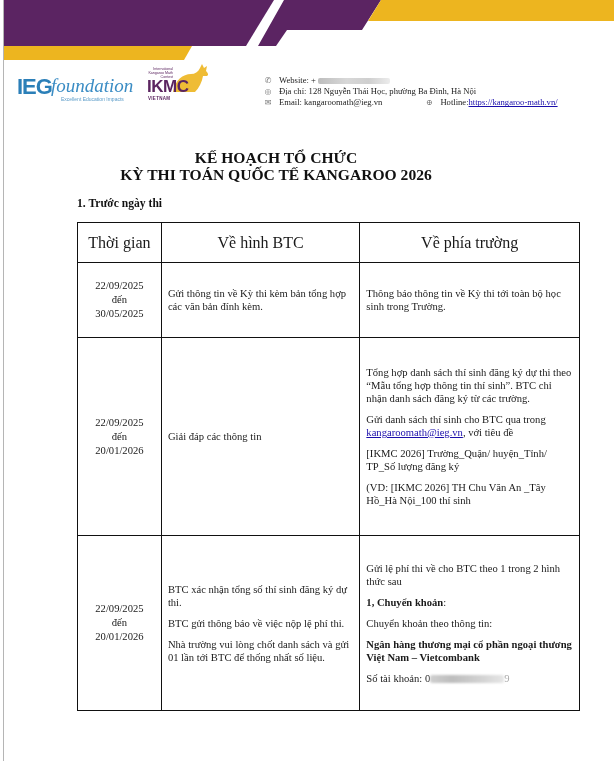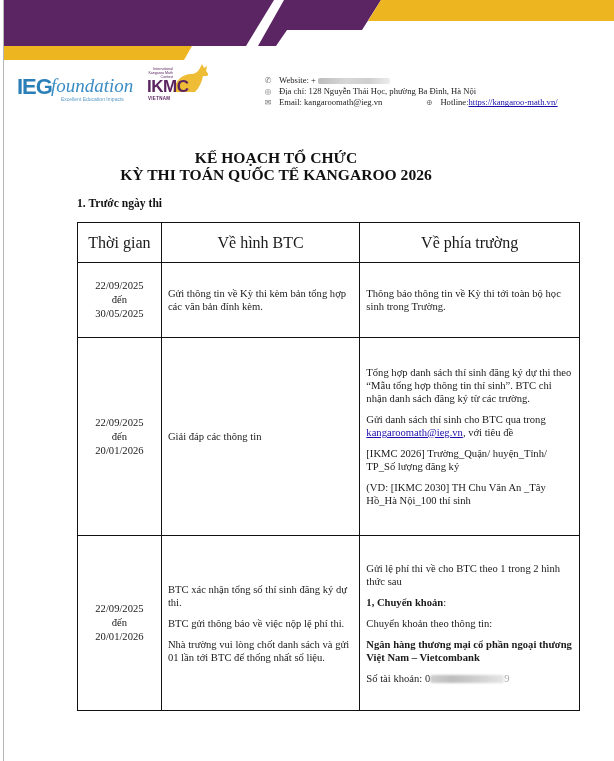--- a/index.html
+++ b/index.html
@@ -140,21 +140,21 @@
       <div>đến</div>
       <div>20/01/2026</div>
     </td>
     <td class="btc">
       <p>Giải đáp các thông tin</p>
     </td>
     <td class="school">
       <p>Tổng hợp danh sách thí sinh đăng ký dự thi theo “Mẫu tổng hợp thông tin thí sinh”. BTC chỉ nhận danh sách đăng ký từ các trường.</p>
       <p><span>Gửi danh sách thí sinh cho BTC qua trong </span><a class="link">kangaroomath@ieg.vn</a><span>, với tiêu đề</span></p>
       <p>[IKMC 2026] Trường_Quận/ huyện_Tỉnh/ TP_Số lượng đăng ký</p>
-      <p>(VD: [IKMC 2030] TH Chu Văn An _Tây Hồ_Hà Nội_100 thí sinh</p>
+      <p>(VD: [IKMC 2026] TH Chu Văn An _Tây Hồ_Hà Nội_100 thí sinh</p>
     </td>
   </tr>
 
   <tr class="row3">
     <td class="date">
       <div>22/09/2025</div>
       <div>đến</div>
       <div>20/01/2026</div>
     </td>
     <td class="btc">

